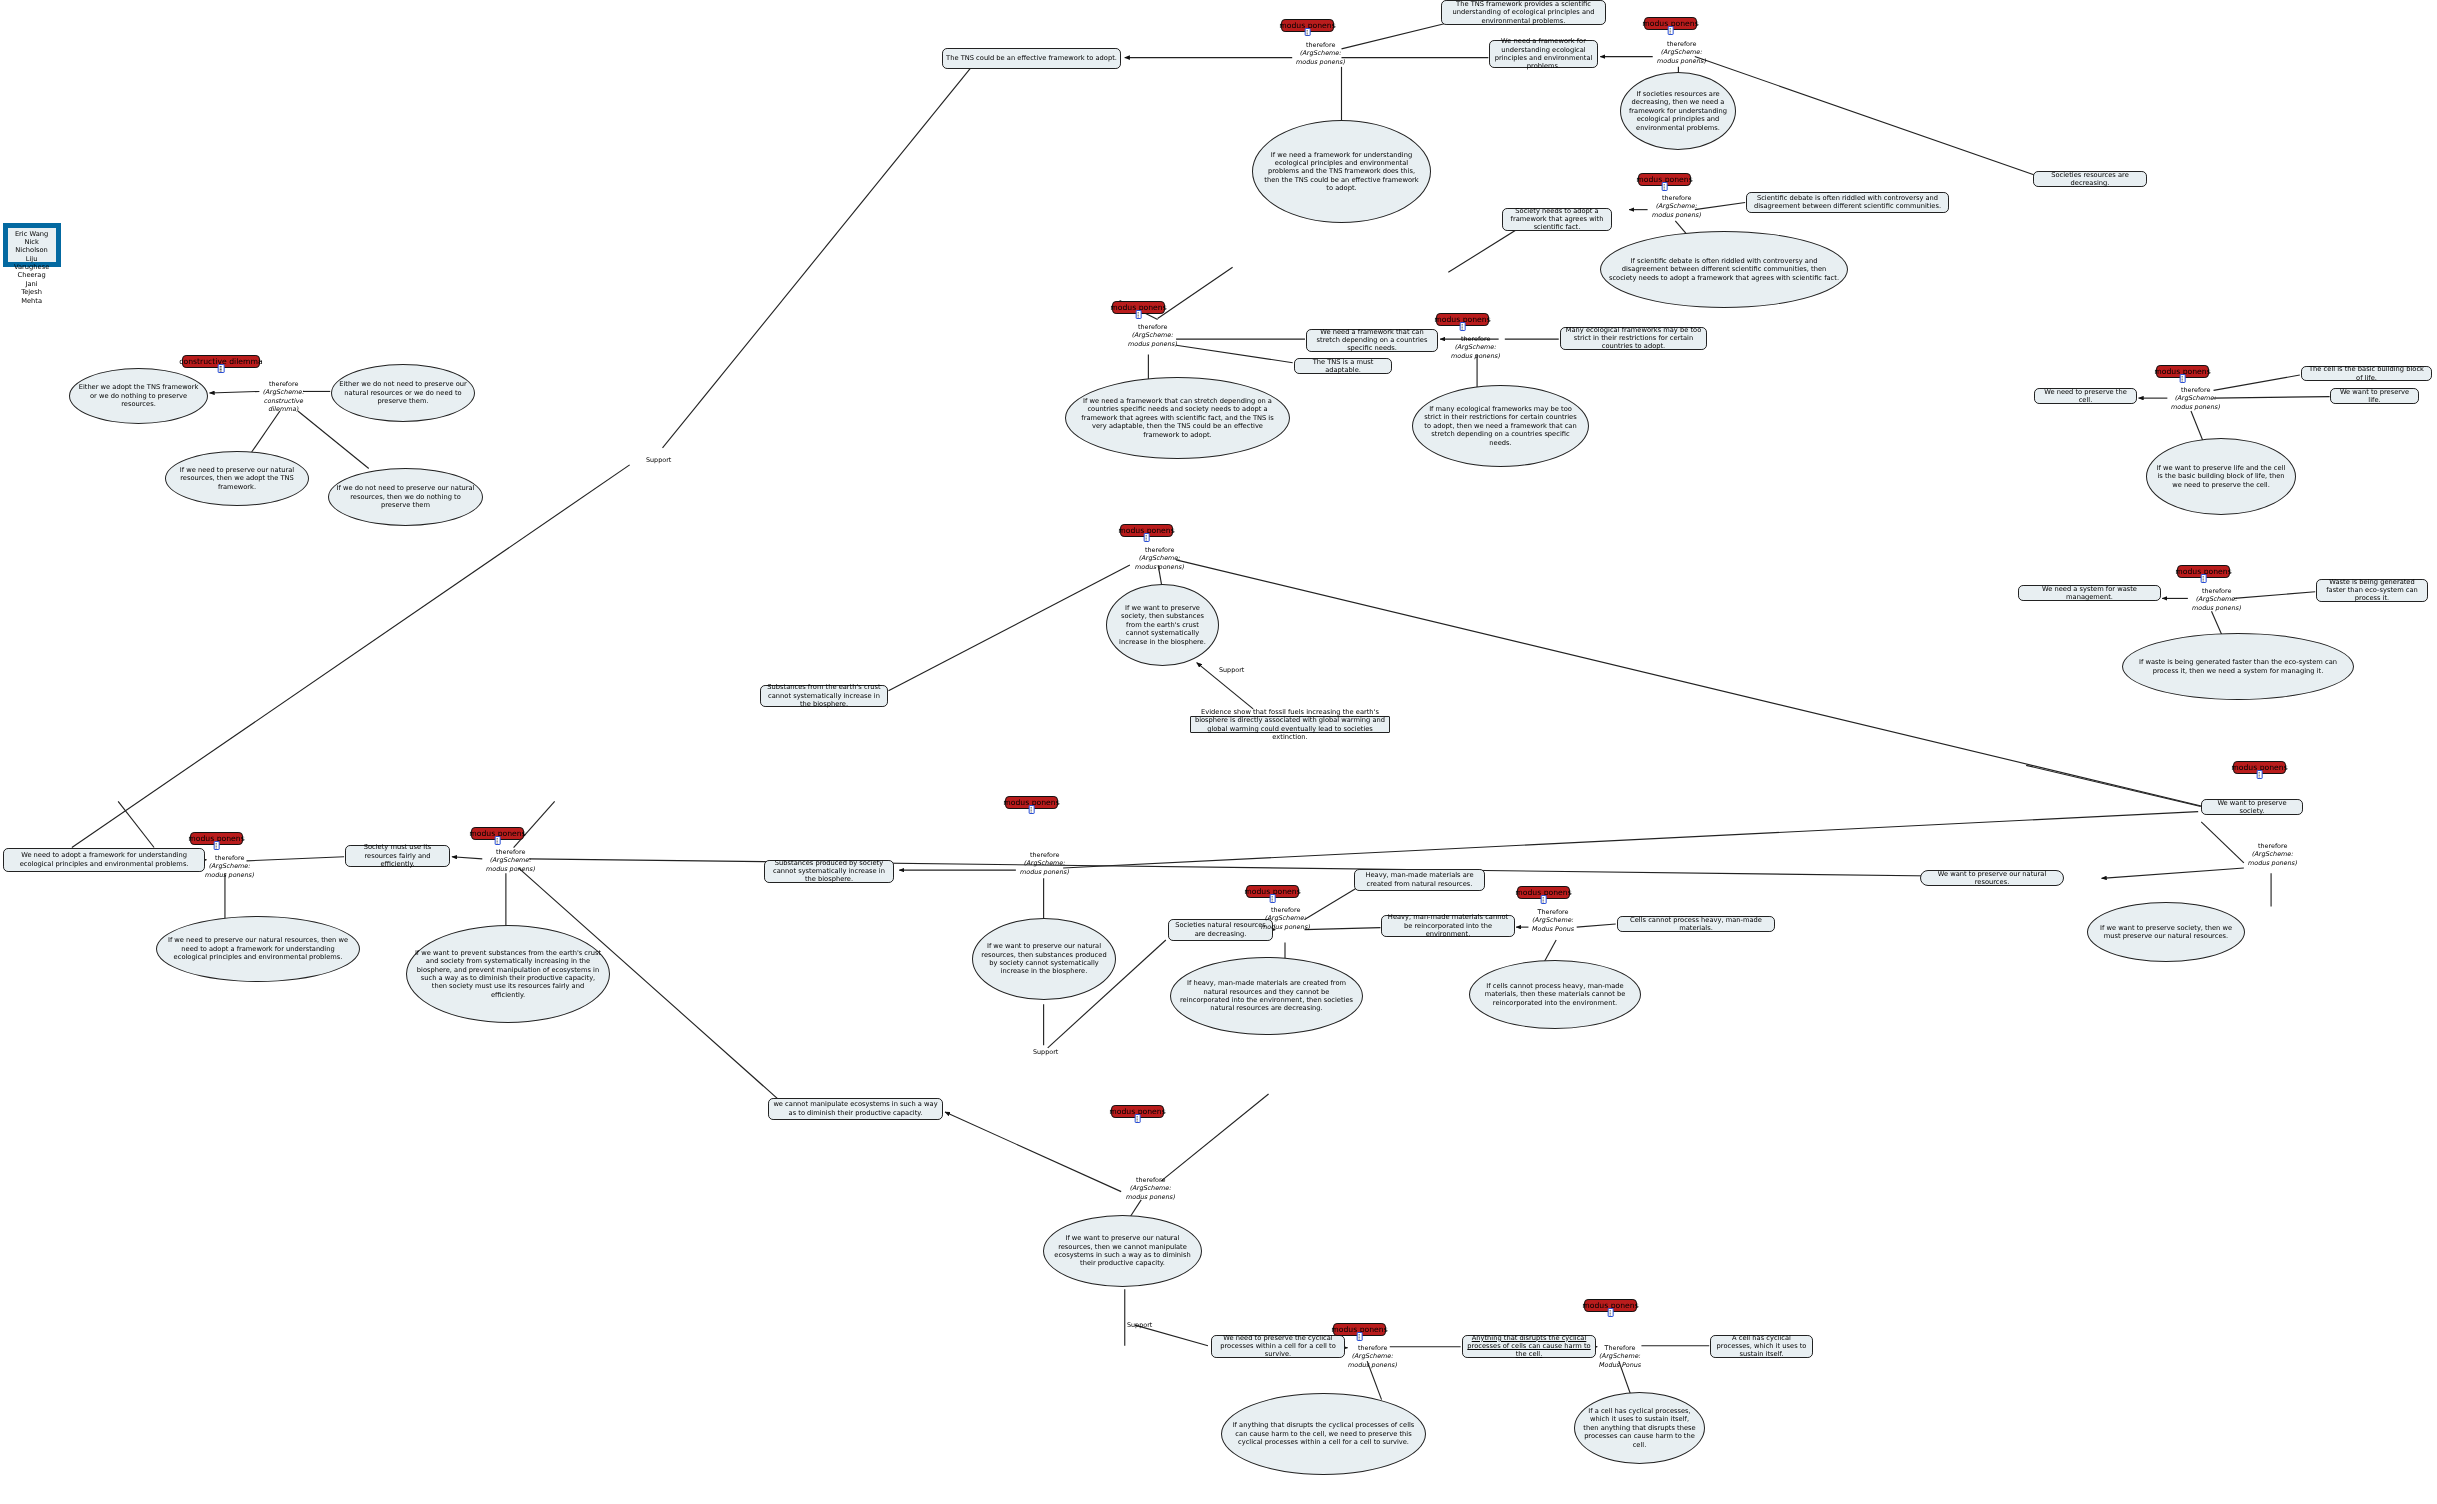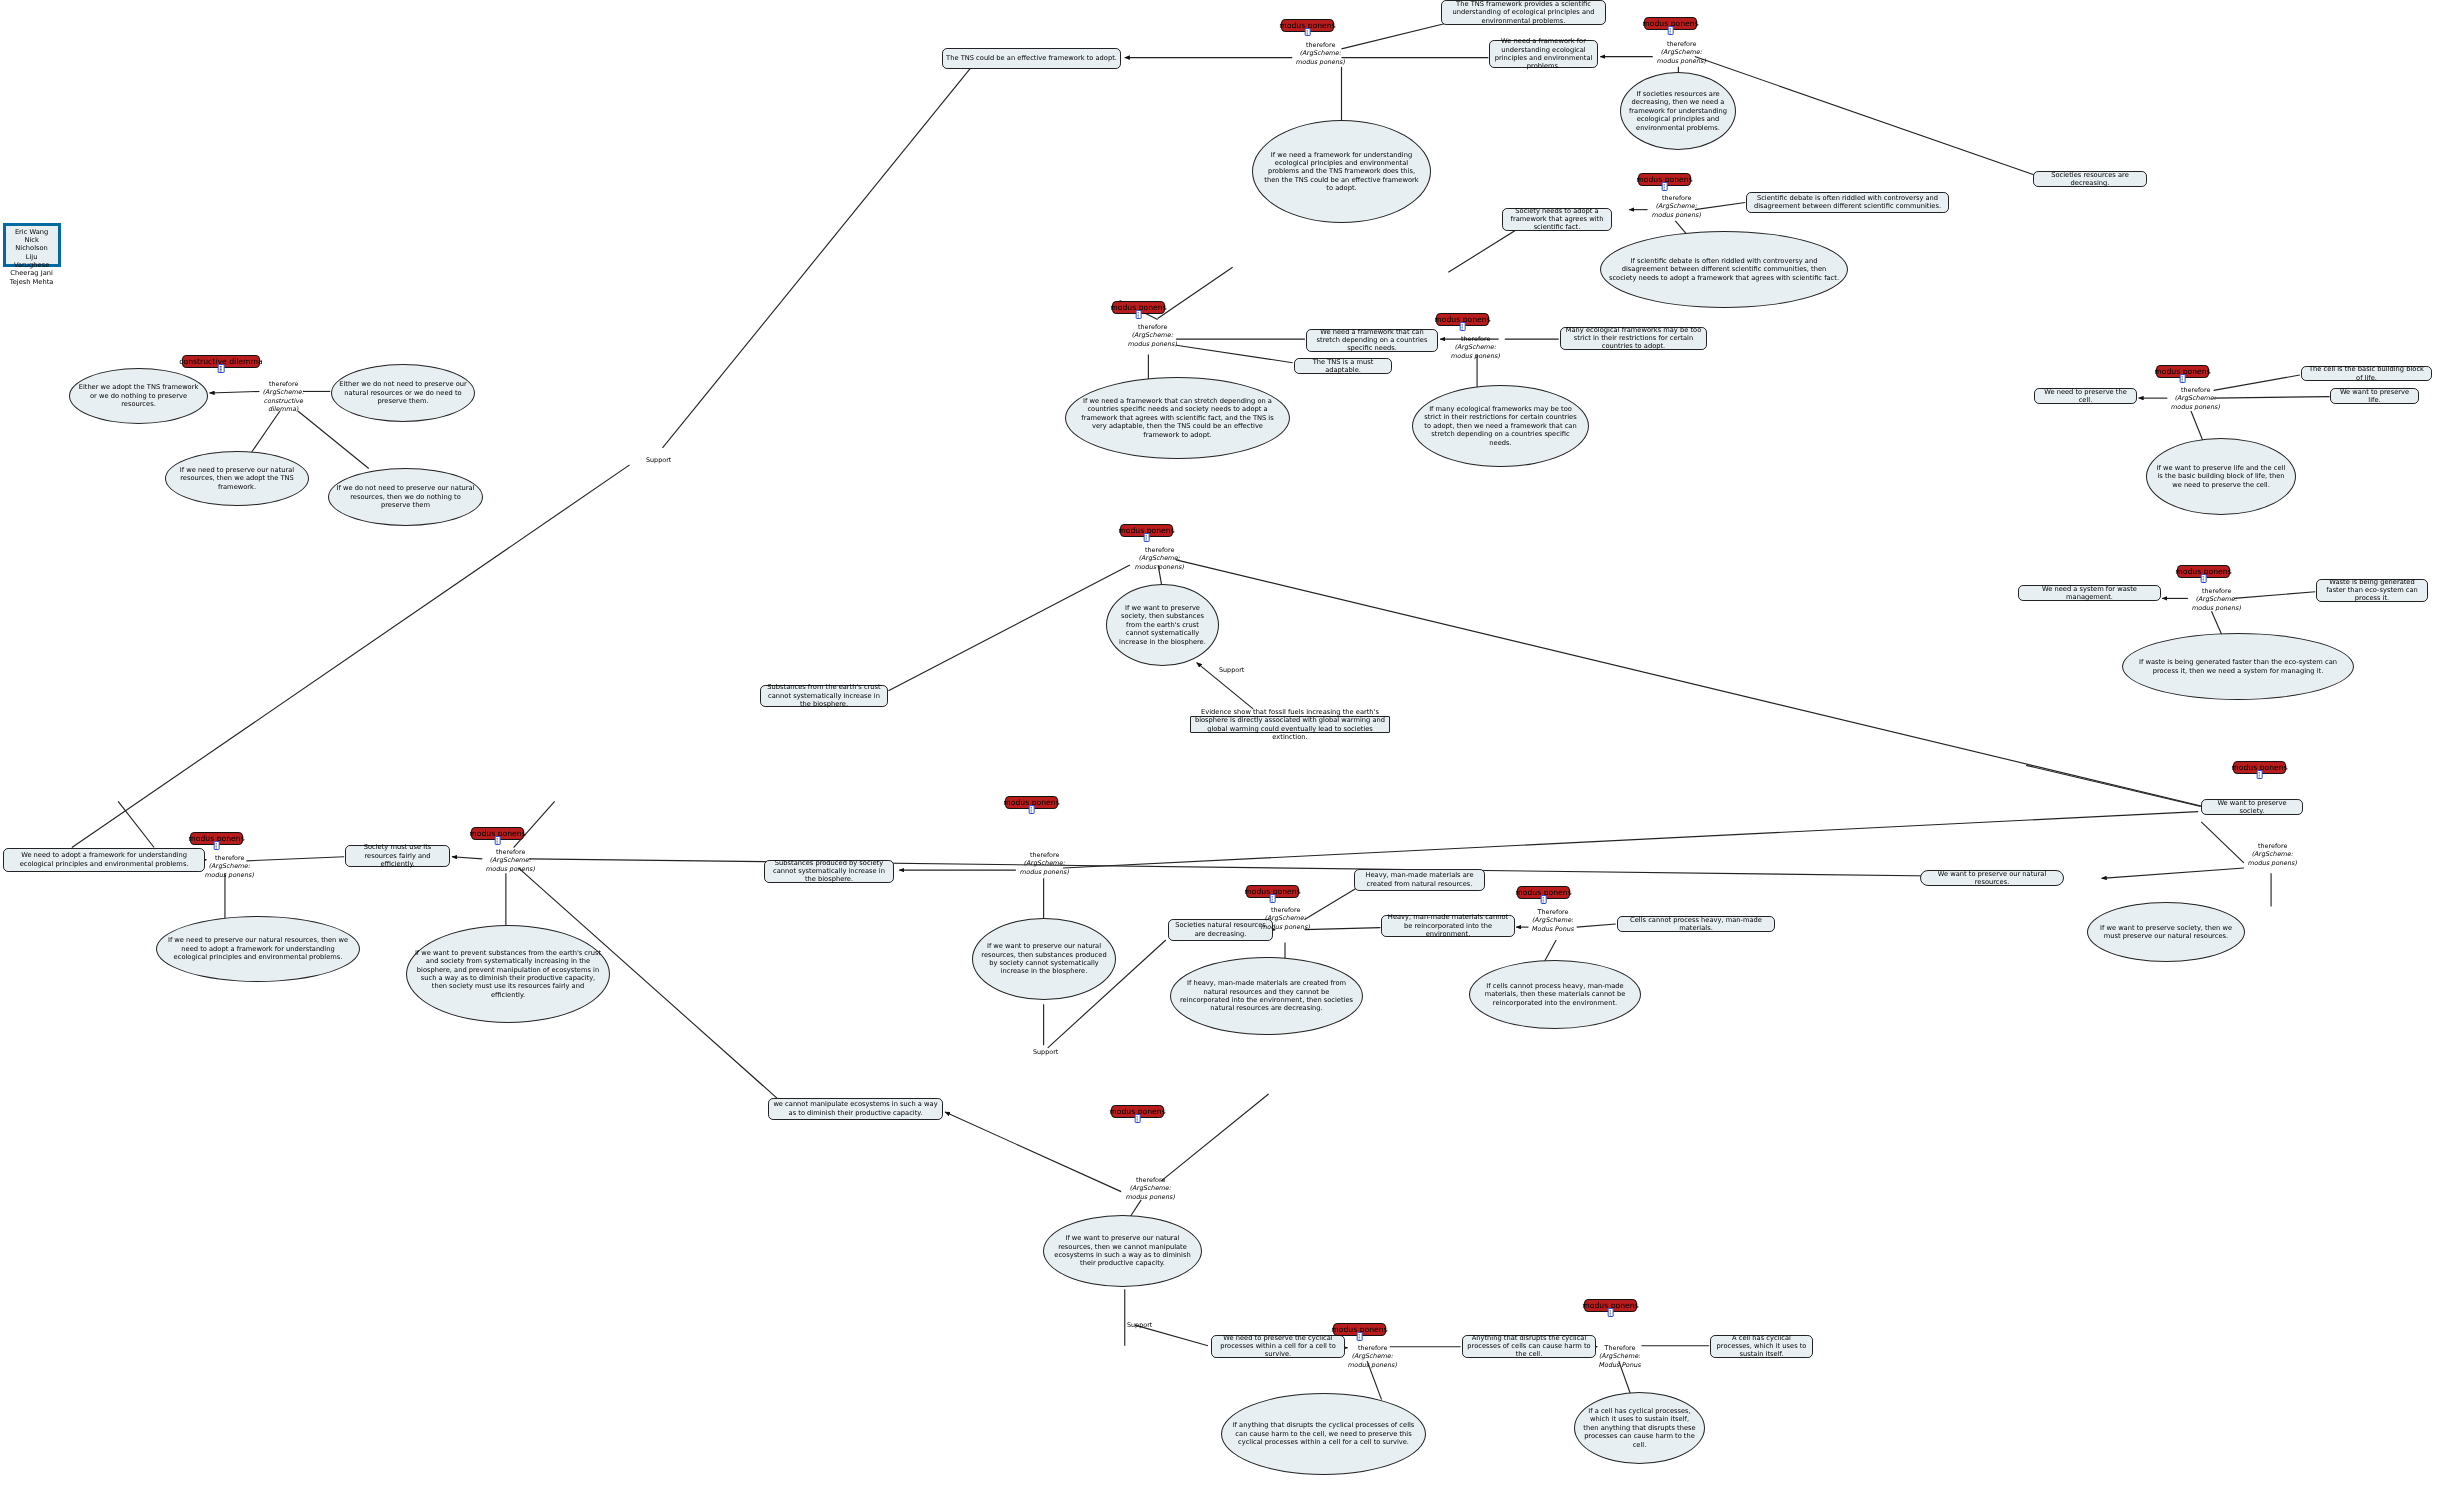--- a/index.html
+++ b/index.html
@@ -63,21 +63,21 @@
   .conn-label .it{font-style:italic;}
   .edge-label{
     position:absolute;
     font-size:6.4px;
     color:#000;
     white-space:nowrap;
   }
   .authors{
     position:absolute;
     background:#e8eff2;
-    border:3px solid #0369a1;
+    border:5px solid #0369a1;
     font-size:6.7px;
     line-height:1.25;
     text-align:center;
     padding:1.5px 3.1px;
     color:#000;
     box-sizing:border-box;
   }
 </style>
 </head>
 <body>
@@ -233,21 +233,21 @@
       <div class="node " style="left: 1381px; top: 915px; width: 134px; height: 21.6px;">Heavy, man-made materials cannot be reincorporated into the environment.</div>
       <div class="node " style="left: 1617px; top: 916px; width: 158px; height: 16.4px;">Cells cannot process heavy, man-made materials.</div>
       <div class="node ellipse" style="left: 1170px; top: 957px; width: 193px; height: 78px; padding: 5.1px 7.2px;">If heavy, man-made materials are created from natural resources and they cannot be reincorporated into the environment, then societies natural resources are decreasing.</div>
       <div class="node ellipse" style="left: 1469px; top: 960px; width: 172px; height: 69px; padding: 5.1px 7.2px;">If cells cannot process heavy, man-made materials, then these materials cannot be reincorporated into the environment.</div>
       <div class="node " style="left: 2201px; top: 799px; width: 102px; height: 16.4px;">We want to preserve society.</div>
       <div class="node " style="left: 1920px; top: 870px; width: 144px; height: 16.4px; border-radius: 8px;">We want to preserve our natural resources.</div>
       <div class="node ellipse" style="left: 2087px; top: 902px; width: 158px; height: 60px; padding: 5.1px 7.2px;">If we want to preserve society, then we must preserve our natural resources.</div>
       <div class="node " style="left: 768px; top: 1098px; width: 175px; height: 21.6px;">we cannot manipulate ecosystems in such a way as to diminish their productive capacity.</div>
       <div class="node ellipse" style="left: 1043px; top: 1215px; width: 159px; height: 72px; padding: 5.1px 7.2px;">If we want to preserve our natural resources, then we cannot manipulate ecosystems in such a way as to diminish their productive capacity.</div>
       <div class="node " style="left: 1211px; top: 1335px; width: 134px; height: 22.6px;">We need to preserve the cyclical processes within a cell for a cell to survive.</div>
-      <div class="node " style="left: 1462px; top: 1335px; width: 134px; height: 22.6px;">Anything that disrupts the cyclical processes of cells can cause harm to the cell.</div>
+      <div class="node " style="left: 1462px; top: 1335px; width: 134px; height: 22.6px; text-decoration: underline;">Anything that disrupts the cyclical processes of cells can cause harm to the cell.</div>
       <div class="node " style="left: 1710px; top: 1335px; width: 103px; height: 22.6px;">A cell has cyclical processes, which it uses to sustain itself.</div>
       <div class="node ellipse" style="left: 1221px; top: 1393px; width: 205px; height: 82px; padding: 5.1px 7.2px;">If anything that disrupts the cyclical processes of cells can cause harm to the cell, we need to preserve this cyclical processes within a cell for a cell to survive.</div>
       <div class="node ellipse" style="left: 1574px; top: 1392px; width: 131px; height: 72px; padding: 5.1px 7.2px;">If a cell has cyclical processes, which it uses to sustain itself, then anything that disrupts these processes can cause harm to the cell.</div>
     </div>
   <div id="scheme-layer">
       <div class="scheme" style="left: 182px; top: 355px; width: 78px; height: 13.4px;">
         <span>constructive dilemma</span>
         <span class="badge"></span>
       </div>
       <div class="scheme" style="left: 1281px; top: 18.5px; width: 53px; height: 13.4px;">

